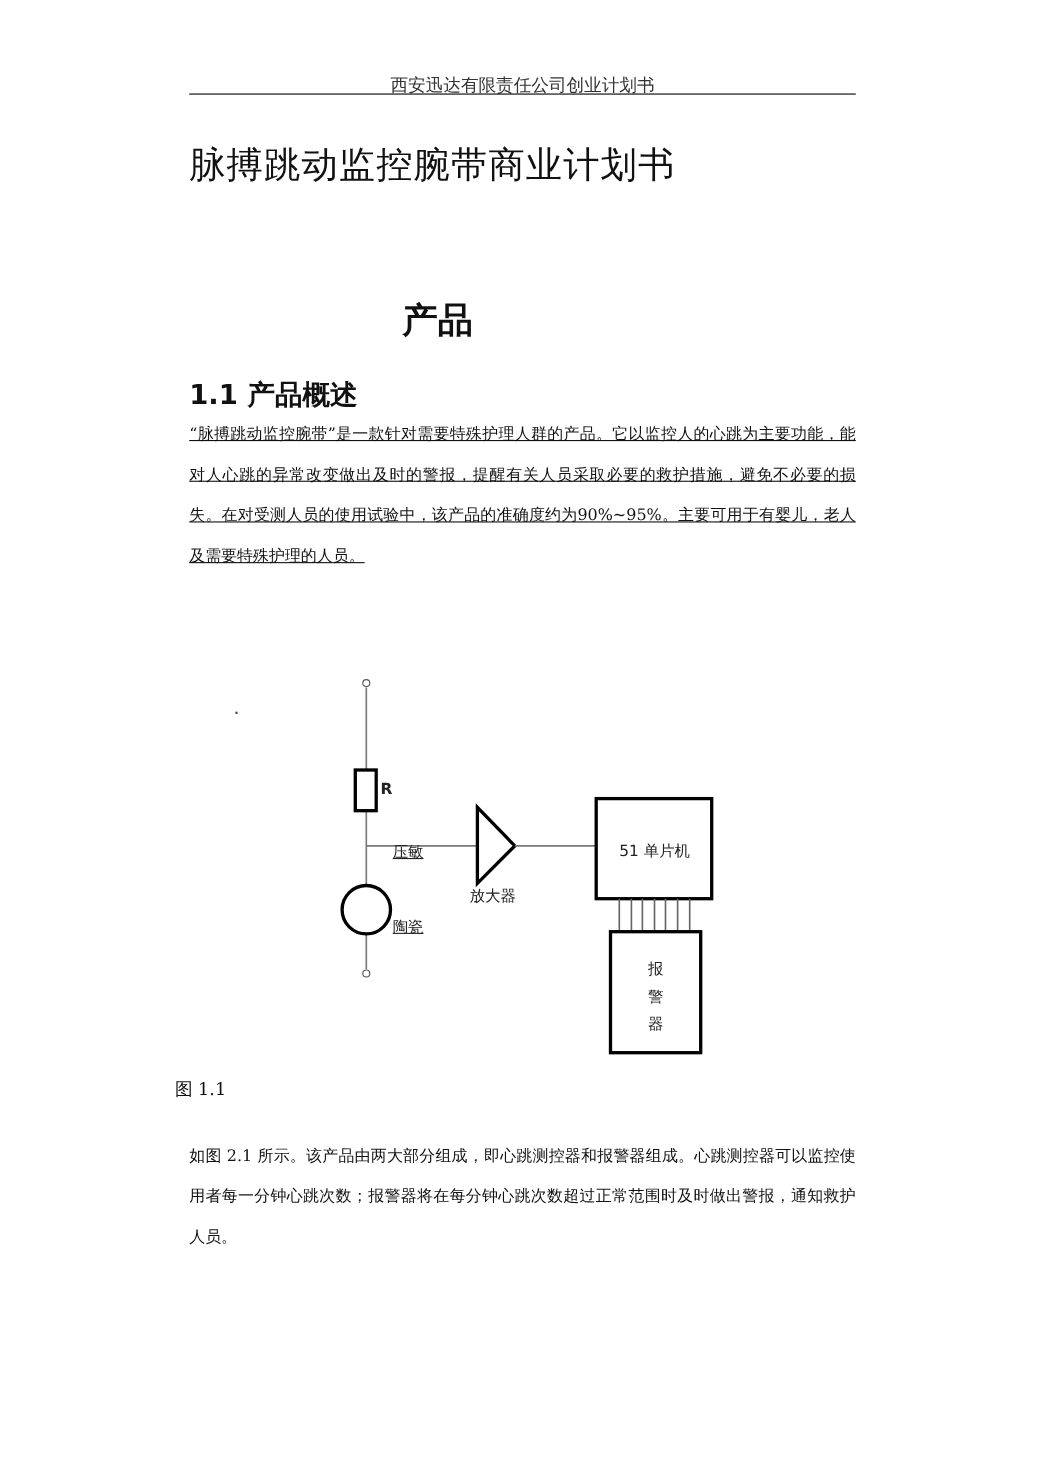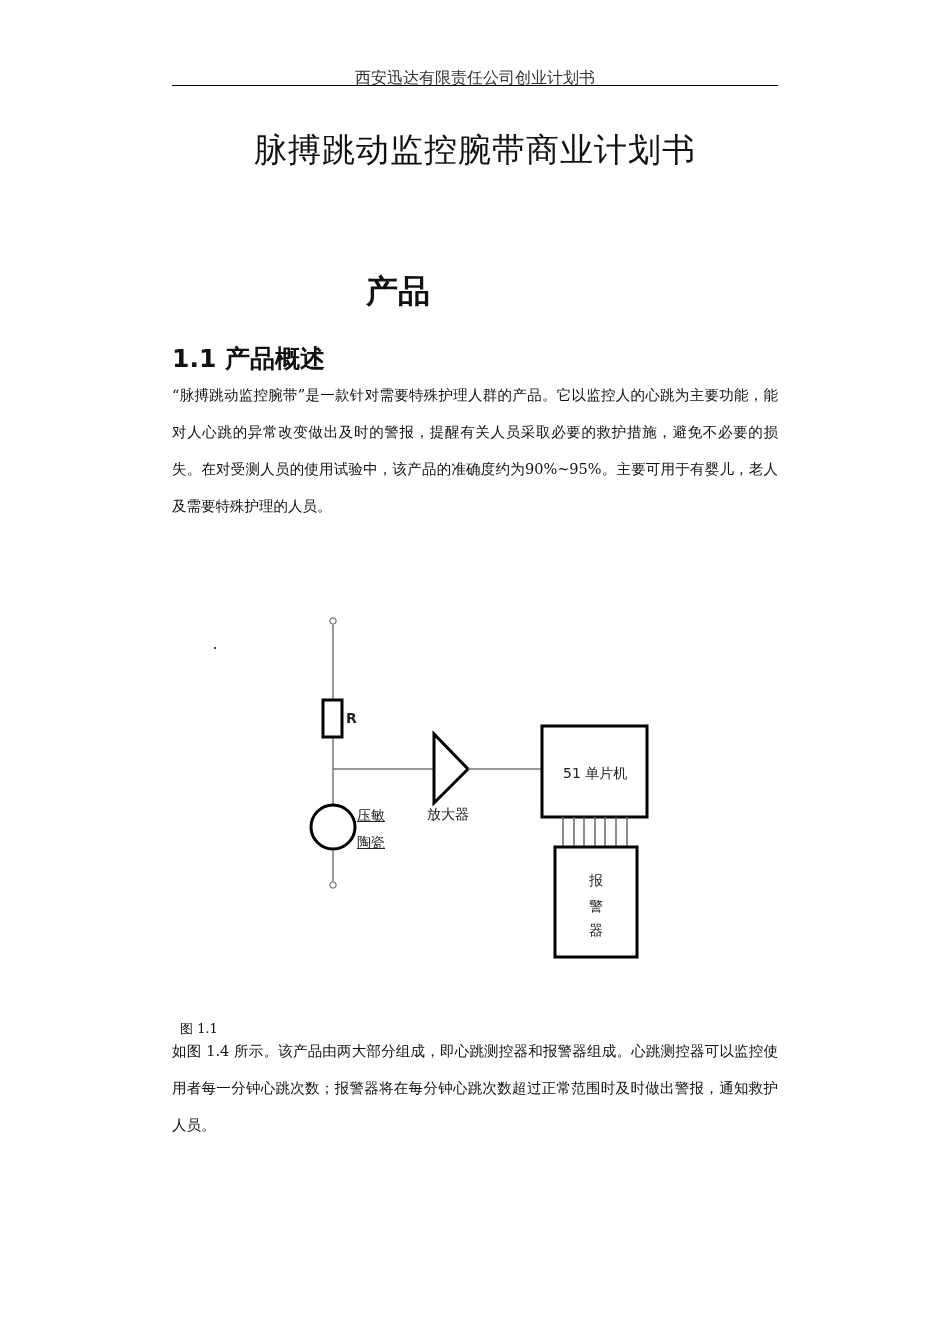--- a/index.html
+++ b/index.html
@@ -2,32 +2,32 @@
 <html><head>
 <meta charset="utf-8">
 <style>
   html, body { margin:0; padding:0; background:#ffffff; }
   body { width:950px; height:1344px; position:relative; overflow:hidden;
          font-family:"DejaVu Serif","Liberation Serif",serif; color:#111; }
   .header-text { position:absolute; left:172px; width:606px; top:68px; text-align:center;
                  font-size:16px; color:#333; }
   .header-rule { position:absolute; left:172px; width:606px; top:85px; height:0;
                  border-top:1.5px solid #000; }
-  .doc-title { position:absolute; left:172px; width:606px; top:128px; text-align:center;
+  .doc-title { position:absolute; left:172px; width:606px; top:128px; text-align:left;
                font-size:33px; font-weight:normal; color:#111; letter-spacing:1px;
                font-family:"DejaVu Sans","Liberation Sans",sans-serif; }
   .chapter-title { position:absolute; left:366px; top:270px; font-size:32px; font-weight:bold;
                    font-family:"DejaVu Sans","Liberation Sans",sans-serif; }
   .section-title { position:absolute; left:172px; top:342px; font-size:25px; font-weight:bold;
                    font-family:"DejaVu Sans","Liberation Sans",sans-serif; }
   .para { position:absolute; left:172px; width:606px; font-size:14.5px; line-height:37px;
           text-align:justify; text-align-last:left; }
-  .p1 { top:377px; text-indent:0; }
+  .p1 { top:377px; text-indent:0;text-decoration:underline; }
   .p2 { top:1033px; }
-  .fig-caption { position:absolute; left:180px; top:980px; font-size:13px;margin-top:40px; }
+  .fig-caption { position:absolute; left:159px; top:980px; font-size:16px; }
   .diagram { position:absolute; left:0; top:0; width:950px; height:1344px; pointer-events:none; }
   .dlabel { position:absolute; font-family:"DejaVu Sans","Liberation Sans",sans-serif;
             font-size:14px; color:#222; }
   .stray-dot { position:absolute; left:214px; top:647px; width:2px; height:2px; background:#444; }
 </style>
 </head>
 <body>
 
 <div>
   <div class="header-text">西安迅达有限责任公司创业计划书</div>
@@ -72,24 +72,24 @@
       <line x1="595" y1="817" x2="595" y2="847"></line>
       <line x1="605" y1="817" x2="605" y2="847"></line>
       <line x1="616" y1="817" x2="616" y2="847"></line>
       <line x1="627" y1="817" x2="627" y2="847"></line>
     </g>
 
     <rect x="555" y="847" width="82" height="110" fill="#fff" stroke="#000" stroke-width="3"></rect>
   </svg>
 
   <div class="dlabel" style="left:346px; top:710px; font-weight:bold; font-size:14px;">R</div>
-  <div class="dlabel" style="left:357px; top:807px;text-decoration:underline;">压敏</div>
+  <div class="dlabel" style="left:357px; top:766px;text-decoration:underline;">压敏</div>
   <div class="dlabel" style="left:357px; top:834px;text-decoration:underline;">陶瓷</div>
   <div class="dlabel" style="left:427px; top:806px;">放大器</div>
   <div class="dlabel" style="left:563px; top:765px;">51 单片机</div>
   <div class="dlabel" style="left:589px; top:872px;">报</div>
   <div class="dlabel" style="left:589px; top:898px;">警</div>
   <div class="dlabel" style="left:589px; top:922px;">器</div>
 </div>
 
 <div class="fig-caption">图 1.1</div>
 
-<p class="para p2" style="margin:0;">如图 1.4 所示。该产品由两大部分组成，即心跳测控器和报警器组成。心跳测控器可以监控使用者每一分钟心跳次数；报警器将在每分钟心跳次数超过正常范围时及时做出警报，通知救护人员。</p>
+<p class="para p2" style="margin:0;">如图 2.1 所示。该产品由两大部分组成，即心跳测控器和报警器组成。心跳测控器可以监控使用者每一分钟心跳次数；报警器将在每分钟心跳次数超过正常范围时及时做出警报，通知救护人员。</p>
 
 </body></html>

